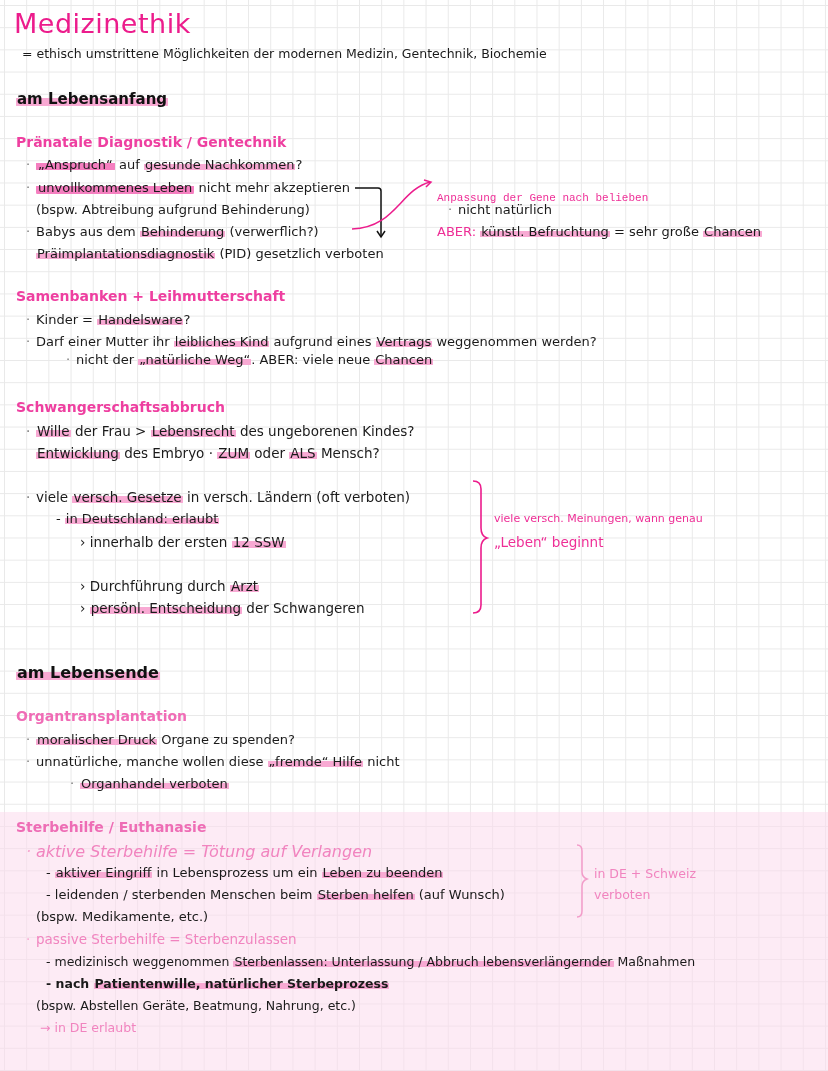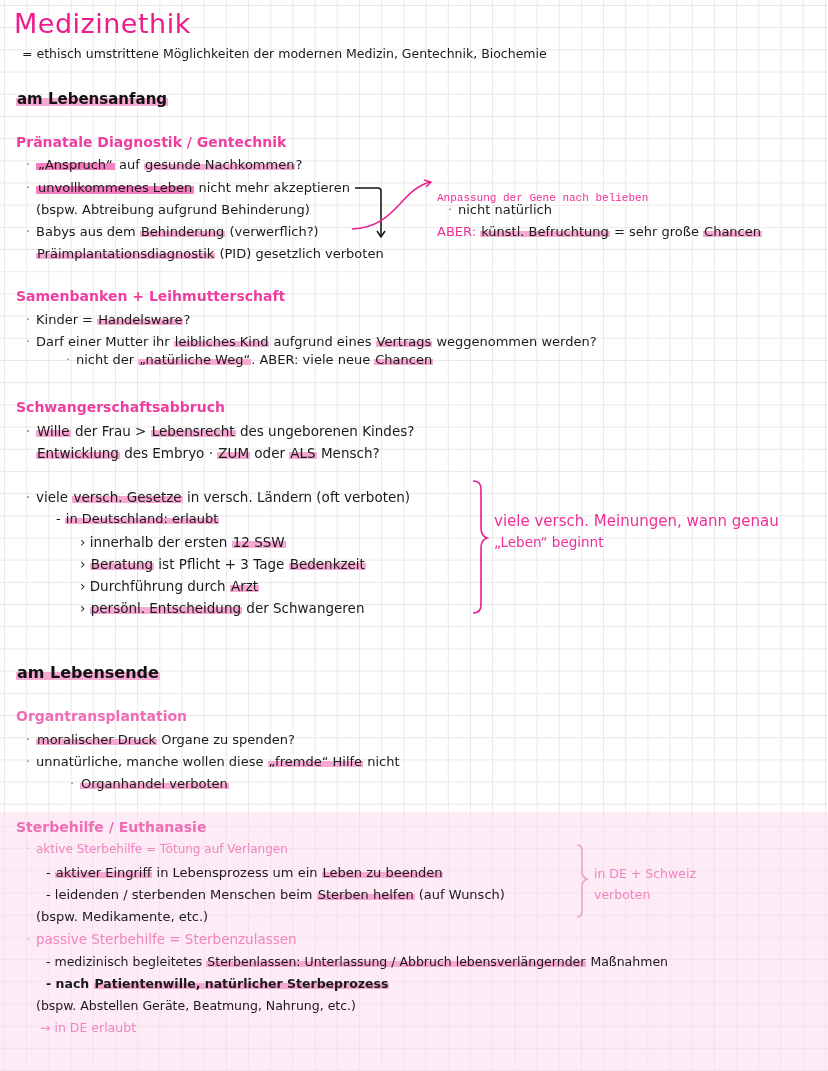--- a/index.html
+++ b/index.html
@@ -97,70 +97,67 @@
 
   <div class="abs line" style="left:26px; top:489px; font-size:13.5px;">
     <span class="bullet">·</span><span>viele </span><span class="hl">versch. Gesetze</span><span> in versch. Ländern (oft verboten)</span>
   </div>
   <div class="abs line" style="left:56px; top:511px;">
     <span>-</span> <span class="hl">in Deutschland: erlaubt</span>
   </div>
   <div class="abs line" style="left:80px; top:534px; font-size:13.5px;">
     <span>›</span> <span>innerhalb der ersten </span><span class="hl">12 SSW</span>
   </div>
-  <div class="abs line" style="left:80px; top:556px; font-size:13.5px;">
-    <span>›</span> <span class="hl">Beratung</span><span> ist Pflicht + 3 Tage </span><span class="hl">Bedenkzeit</span>
-  </div>
   <div class="abs line" style="left:80px; top:578px; font-size:13.5px;">
     <span>›</span> <span>Durchführung durch </span><span class="hl">Arzt</span>
   </div>
   <div class="abs line" style="left:80px; top:600px; font-size:13.5px;">
     <span>›</span> <span class="hl">persönl. Entscheidung</span><span> der Schwangeren</span>
   </div>
 
-  <div class="abs line pink" style="left:494px; top:512px; font-size:15px;">viele versch. Meinungen, wann genau</div>
+  <div class="abs line pink" style="left:494px; top:512px; font-size:11px;">viele versch. Meinungen, wann genau</div>
   <div class="abs line pink" style="left:494px; top:534px; font-size:13.5px;">„Leben“ beginnt</div>
 
   <div class="abs section" style="left:16px; top:663px; font-size:16px;">
     <span class="hl">am Lebensende</span>
   </div>
 
   <div class="abs sub" style="left:16px; top:708px; color:#f06cb6;">Organtransplantation</div>
   <div class="abs line" style="left:26px; top:732px;">
     <span class="bullet">·</span><span class="hl">moralischer Druck</span><span> Organe zu spenden?</span>
   </div>
   <div class="abs line" style="left:26px; top:754px;">
     <span class="bullet">·</span><span>unnatürliche, manche wollen diese </span><span class="hl">„fremde“ Hilfe</span><span> nicht</span>
   </div>
   <div class="abs line" style="left:26px; top:776px;margin-left:44px;">
     <span class="bullet">·</span><span class="hl">Organhandel verboten</span>
   </div>
 
   <div class="fade-overlay"></div>
 
   <div class="abs sub faded-sub" style="left:16px; top:819px;">Sterbehilfe / Euthanasie</div>
-  <div class="abs line faded" style="left:26px; top:842px; font-size:12px;">
+  <div class="abs line faded" style="left:26px; top:842px; font-size:16px;font-style:italic;">
     <span class="bullet" style="color:#f6a8d1;">·</span><span>aktive Sterbehilfe = Tötung auf Verlangen</span>
   </div>
   <div class="abs line" style="left:46px; top:865px;">
     <span>- </span><span class="hl">aktiver Eingriff</span><span> in Lebensprozess um ein </span><span class="hl">Leben zu beenden</span>
   </div>
   <div class="abs line" style="left:46px; top:887px;">
     <span>- </span><span>leidenden / sterbenden Menschen beim </span><span class="hl">Sterben helfen</span><span> (auf Wunsch)</span>
   </div>
   <div class="abs line" style="left:36px; top:909px;">(bspw. Medikamente, etc.)</div>
 
   <div class="abs line faded" style="left:594px; top:866px; font-size:12.5px;">in DE + Schweiz</div>
   <div class="abs line faded" style="left:594px; top:887px; font-size:12.5px;">verboten</div>
 
   <div class="abs line faded" style="left:26px; top:931px; font-size:13.5px;">
     <span class="bullet" style="color:#f6a8d1;">·</span><span>passive Sterbehilfe = Sterbenzulassen</span>
   </div>
   <div class="abs line" style="left:46px; top:954px; font-size:12.5px;">
-    <span>- </span><span>medizinisch begleitetes </span><span class="hl">Sterbenlassen: Unterlassung / Abbruch lebensverlängernder</span><span> Maßnahmen</span>
+    <span>- </span><span>medizinisch weggenommen </span><span class="hl">Sterbenlassen: Unterlassung / Abbruch lebensverlängernder</span><span> Maßnahmen</span>
   </div>
   <div class="abs line" style="left:46px; top:976px; font-size:12.5px;font-weight:bold;">
     <span>- </span><span>nach </span><span class="hl">Patientenwille, natürlicher Sterbeprozess</span>
   </div>
   <div class="abs line" style="left:36px; top:998px; font-size:12.5px;">(bspw. Abstellen Geräte, Beatmung, Nahrung, etc.)</div>
   <div class="abs line faded" style="left:40px; top:1020px; font-size:12.5px;">→ in DE erlaubt</div>
 
   <svg class="overlay" width="828" height="1071">
 
     <g>

